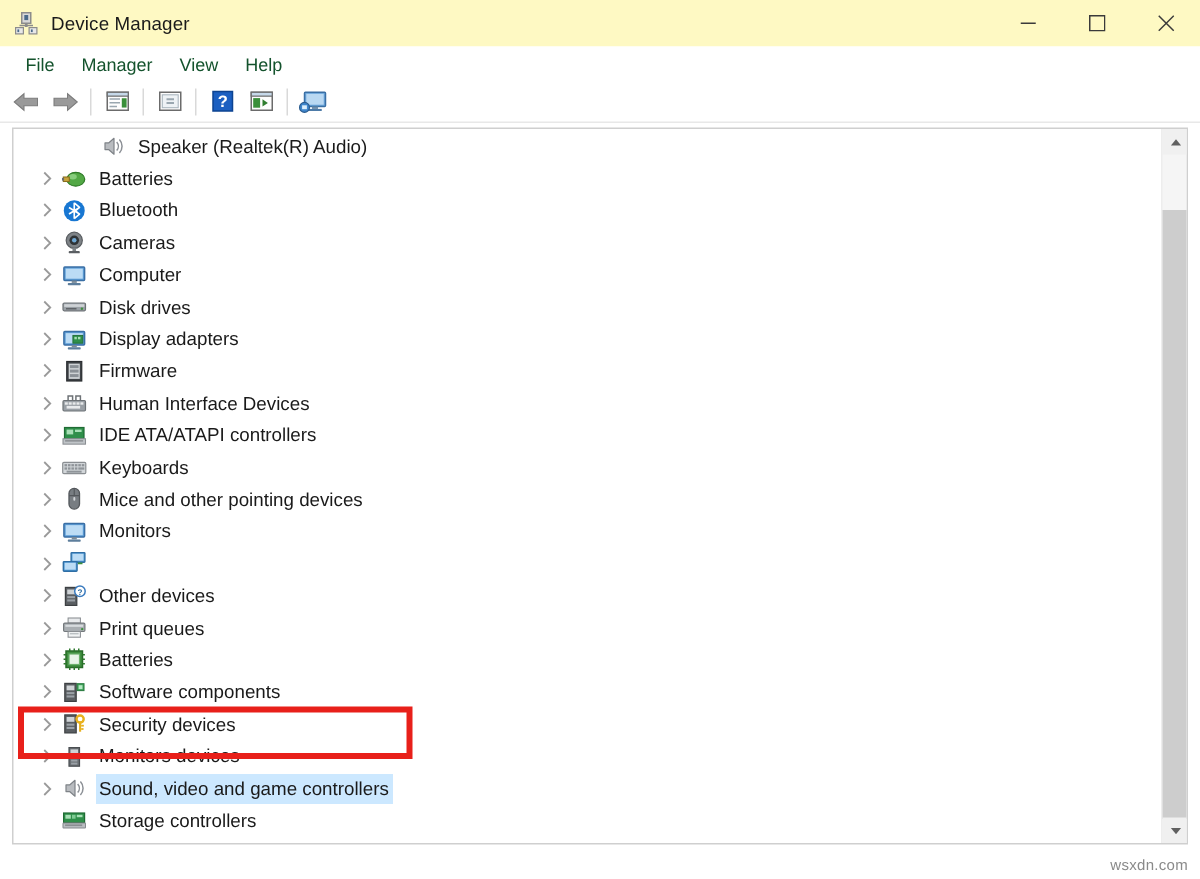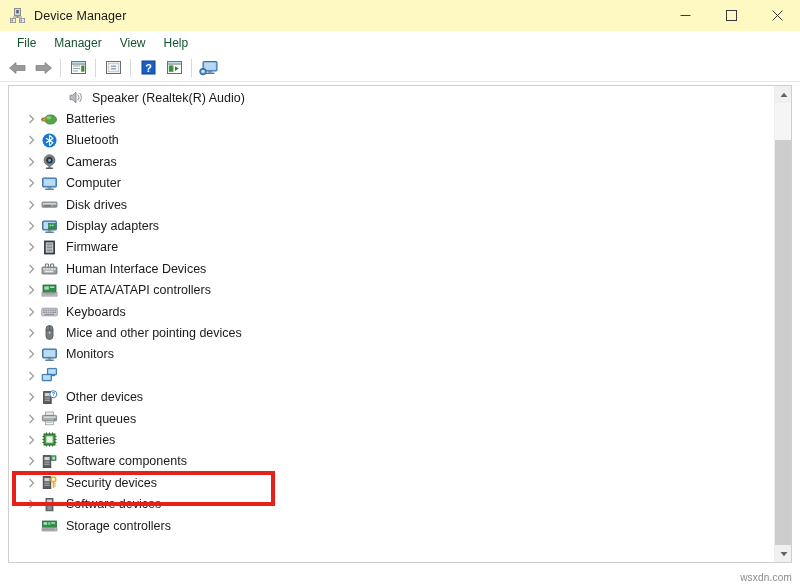--- a/index.html
+++ b/index.html
@@ -707,23 +707,38 @@
           </span>
           <span class="row-icon">
             <svg width="17" height="17" viewBox="0 0 17 17">
               <rect x="5" y="2.4" width="7" height="12.4" fill="#6b7074" stroke="#4a4e52" stroke-width="0.8"></rect>
               <rect x="6" y="3.6" width="5" height="3.2" fill="#cfd3d6"></rect>
               <rect x="6.4" y="8.2" width="4.2" height="1.3" fill="#3fa35a"></rect>
               <rect x="6.4" y="10.4" width="4.2" height="1.3" fill="#9aa0a6"></rect>
               <rect x="6.4" y="12.4" width="4.2" height="1.3" fill="#9aa0a6"></rect>
             </svg>
           </span>
-          <span class="row-label">Software devices</span>
-        </div>
-
+          <span class="row-label">Monitors devices</span>
+        </div>
+
+        <div class="tree-row selected">
+          <span class="twisty">
+            <svg width="7" height="10" viewBox="0 0 7 10">
+                <path d="M1.5 1 L5.5 5 L1.5 9" fill="none" stroke="#9a9a9a" stroke-width="1.2"></path>
+              </svg>
+          </span>
+          <span class="row-icon">
+            <svg width="17" height="17" viewBox="0 0 17 17">
+              <path d="M3 6.3 h2.4 L9 3.2 v10.6 L5.4 10.7 H3 z" fill="#b9bcc0" stroke="#7e8287" stroke-width="0.8" stroke-linejoin="round"></path>
+              <path d="M10.8 5.6 a4.4 4.4 0 0 1 0 5.8" fill="none" stroke="#8c9096" stroke-width="1"></path>
+              <path d="M12.6 4 a6.6 6.6 0 0 1 0 9" fill="none" stroke="#8c9096" stroke-width="1"></path>
+            </svg>
+          </span>
+          <span class="row-label">Sound, video and game controllers</span>
+        </div>
 
         <div class="tree-row">
           <span class="twisty">
             
           </span>
           <span class="row-icon">
             <svg width="17" height="17" viewBox="0 0 17 17">
               <rect x="1.4" y="4" width="14" height="6.4" fill="#2f8f4a" stroke="#1f6b34" stroke-width="0.8"></rect>
               <rect x="2.6" y="5.2" width="3.6" height="2.6" fill="#a8dfb6"></rect>
               <rect x="7" y="5.2" width="2.4" height="2.6" fill="#7fcb93"></rect>

